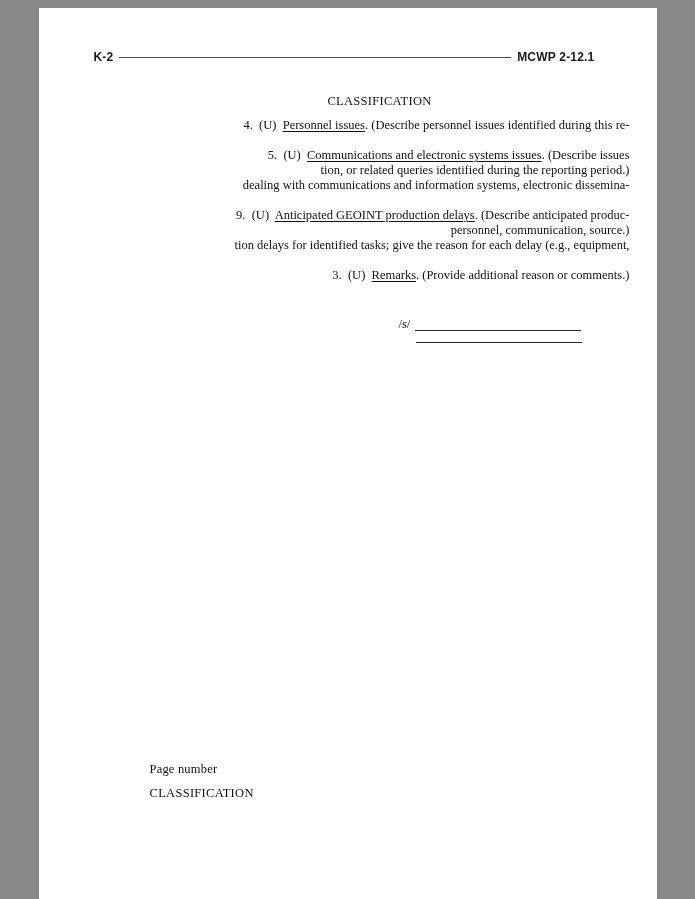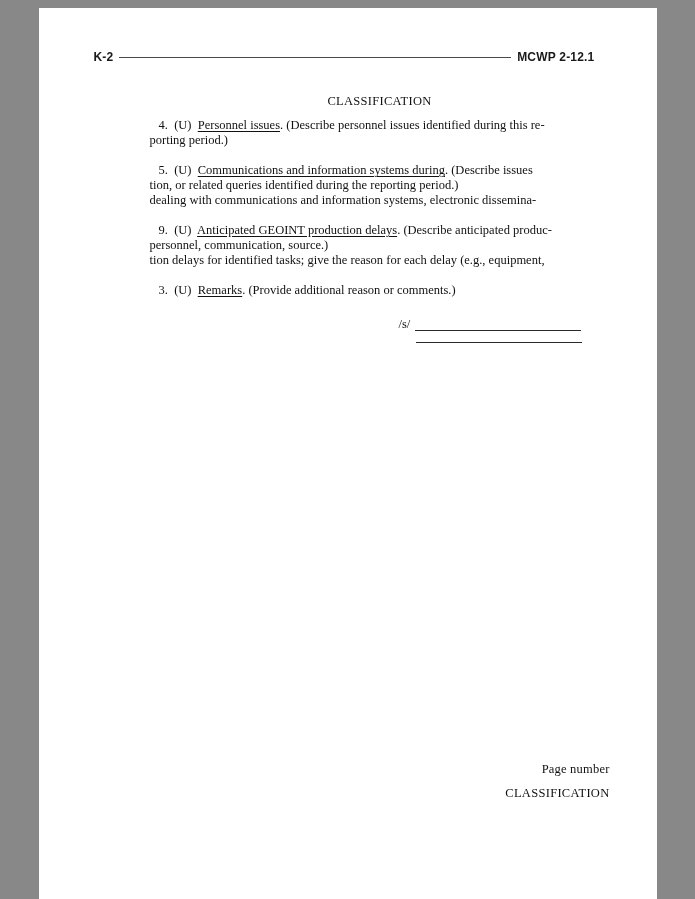--- a/index.html
+++ b/index.html
@@ -56,20 +56,21 @@
     left: 111px;
     width: 480px;
     font-size: 12.5px;
     line-height: 15px;
   }
   .para { margin: 0 0 15px 0; }
   .para .line {
     display: block;
     white-space: pre;
     text-indent: 0;
+    text-align: right;
   }
   .para .line:first-child { text-indent: 9px; }
   .u {
     text-decoration: underline;
     text-decoration-thickness: 1px;
     text-underline-offset: 2px;
   }
 
   
   .signature {
@@ -89,21 +90,21 @@
   }
   .sig-row2 { margin-left: 17px; }
   .sig-row2 .sig-line { height: 12px; }
 
   
   .footer {
     position: absolute;
     top: 754px;
     left: 111px;
     width: 460px;
-    text-align: right;
+    text-align: left;
     font-size: 12.5px;
     line-height: 15px;
   }
   .footer .page-number { letter-spacing: 0.2px; }
   .footer .classification-bottom {
     margin-top: 9px;
     letter-spacing: 0.3px;
   }
 </style>
 </head>
@@ -115,24 +116,23 @@
     <span>K-2</span>
     <span class="header-rule"></span>
     <span>MCWP 2-12.1</span>
   </div>
 
   <div class="classification-top">CLASSIFICATION</div>
 
   <div class="paragraphs">
       <p class="para">
         <span class="line"><span>4.  (U)  </span><span class="u">Personnel issues</span><span>. (Describe personnel issues identified during this re-</span></span>
-        <span class="line"><span>porting period.)</span></span>
       </p>
       <p class="para">
-        <span class="line"><span>5.  (U)  </span><span class="u">Communications and information systems during</span><span>. (Describe issues</span></span>
+        <span class="line"><span>5.  (U)  </span><span class="u">Communications and electronic systems issues</span><span>. (Describe issues</span></span>
         <span class="line"><span>tion, or related queries identified during the reporting period.)</span></span>
         <span class="line"><span>dealing with communications and information systems, electronic dissemina-</span></span>
       </p>
       <p class="para">
         <span class="line"><span>9.  (U)  </span><span class="u">Anticipated GEOINT production delays</span><span>. (Describe anticipated produc-</span></span>
         <span class="line"><span>personnel, communication, source.)</span></span>
         <span class="line"><span>tion delays for identified tasks; give the reason for each delay (e.g., equipment,</span></span>
       </p>
       <p class="para">
         <span class="line"><span>3.  (U)  </span><span class="u">Remarks</span><span>. (Provide additional reason or comments.)</span></span>

